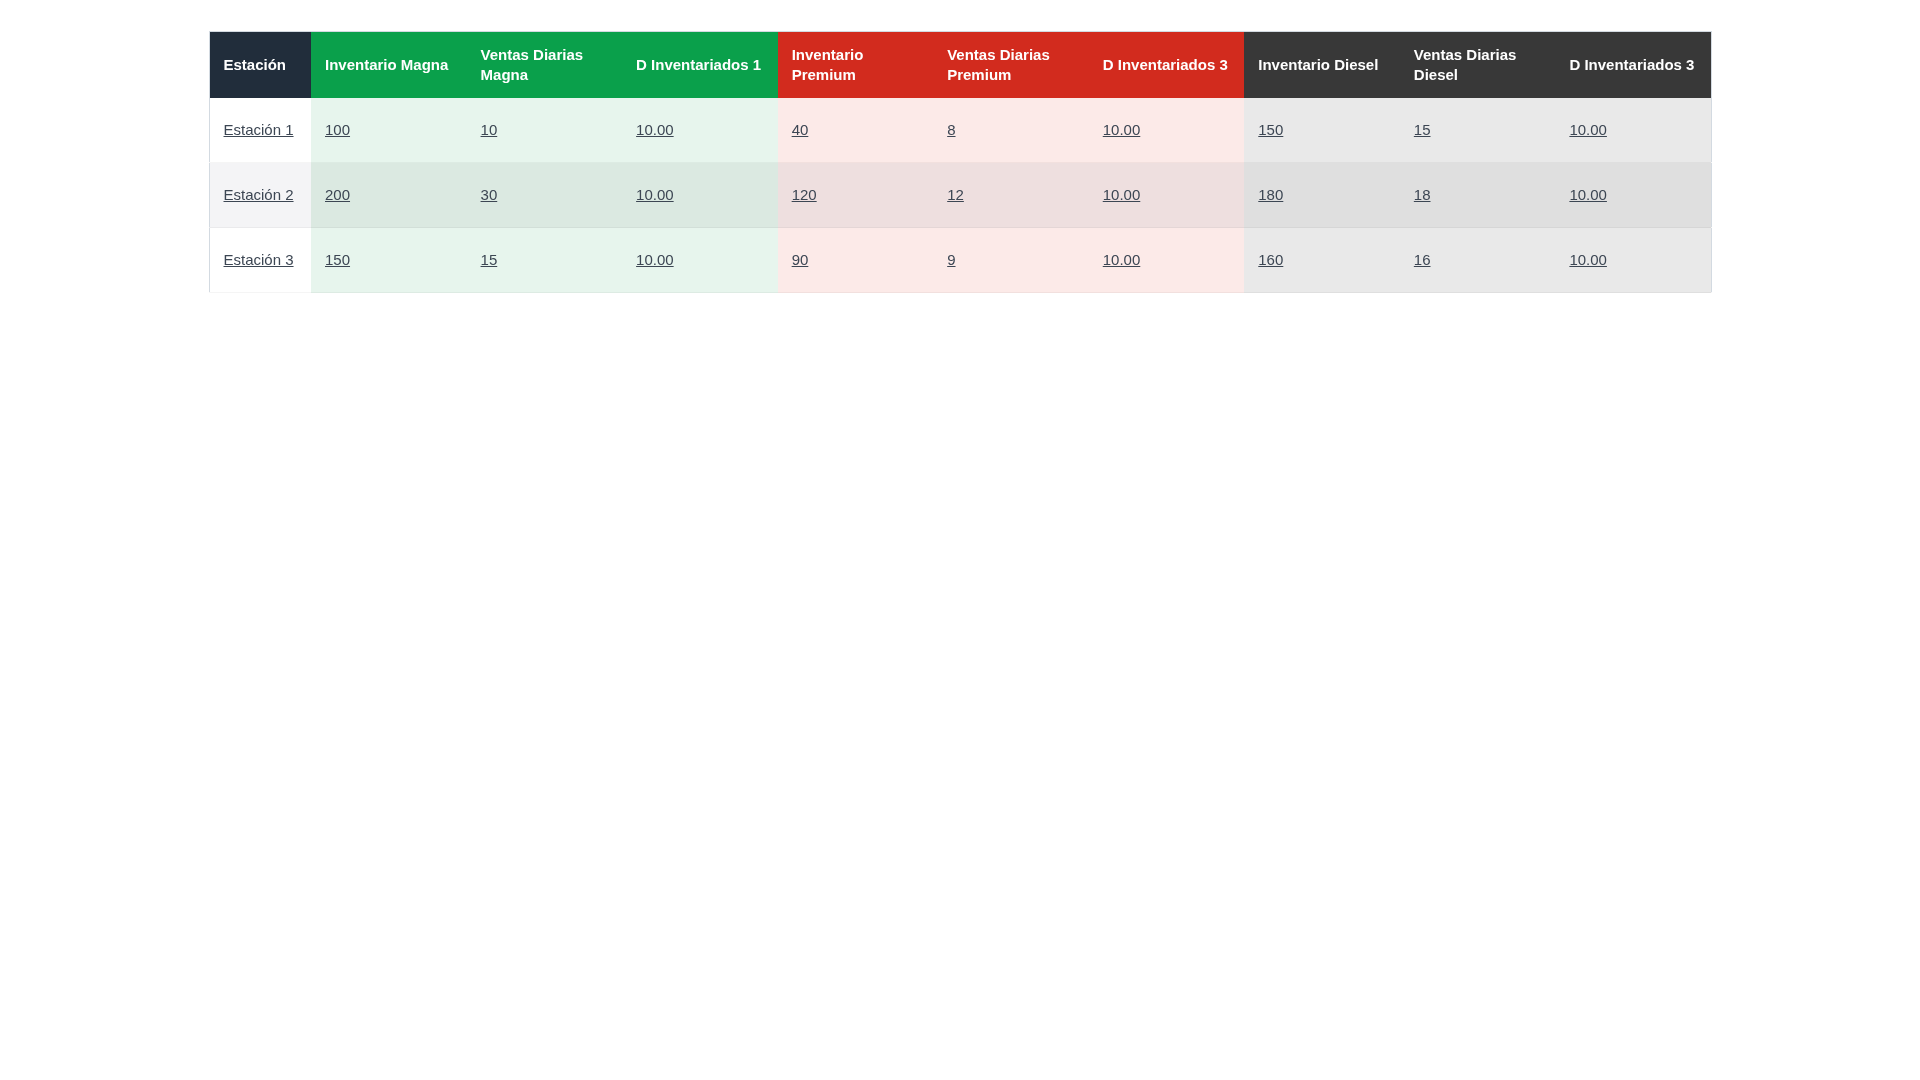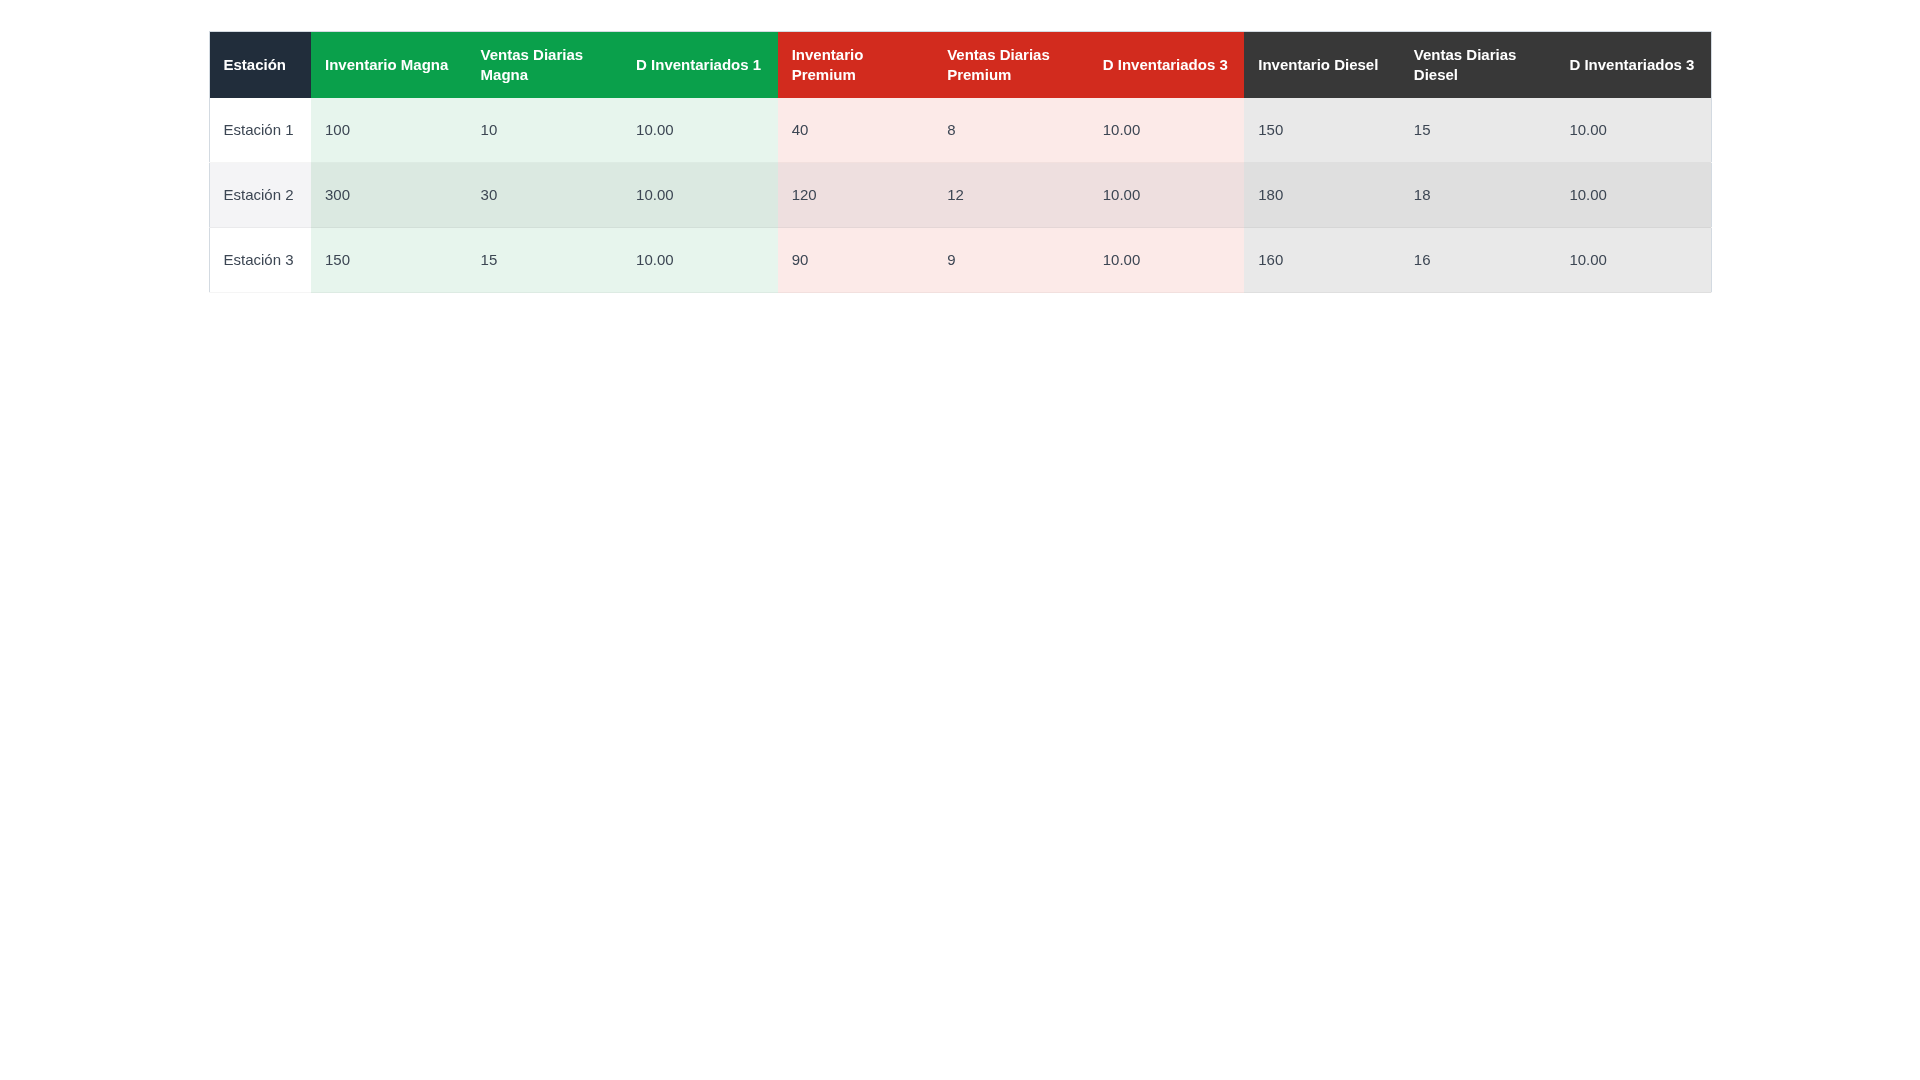--- a/index.html
+++ b/index.html
@@ -48,21 +48,21 @@
     border-bottom: 1px solid var(--row-divider);
     word-wrap: break-word;
   }
   thead th {
     height: 66px;
     font-weight: 700;
     color: var(--header-text);
     line-height: 1.35;
     border-bottom: none;
   }
-  tbody td { height: 65px; line-height: 1.35; }
+  tbody td { height: 65px; line-height: 1.35; text-decoration: underline; }
   
   th.g-station { background: var(--station-header); }
   th.g-magna   { background: var(--magna-header); }
   th.g-premium { background: var(--premium-header); }
   th.g-diesel  { background: var(--diesel-header); }
   
   tbody tr:nth-child(odd)  td.g-station { background: var(--station-row-odd); }
   tbody tr:nth-child(odd)  td.g-magna   { background: var(--magna-row-odd); }
   tbody tr:nth-child(odd)  td.g-premium { background: var(--premium-row-odd); }
   tbody tr:nth-child(odd)  td.g-diesel  { background: var(--diesel-row-odd); }
@@ -111,21 +111,21 @@
         <td class="g-magna">10.00</td>
         <td class="g-premium">40</td>
         <td class="g-premium">8</td>
         <td class="g-premium">10.00</td>
         <td class="g-diesel">150</td>
         <td class="g-diesel">15</td>
         <td class="g-diesel">10.00</td>
       </tr>
       <tr>
         <td class="g-station">Estación 2</td>
-        <td class="g-magna">300</td>
+        <td class="g-magna">200</td>
         <td class="g-magna">30</td>
         <td class="g-magna">10.00</td>
         <td class="g-premium">120</td>
         <td class="g-premium">12</td>
         <td class="g-premium">10.00</td>
         <td class="g-diesel">180</td>
         <td class="g-diesel">18</td>
         <td class="g-diesel">10.00</td>
       </tr>
       <tr>

